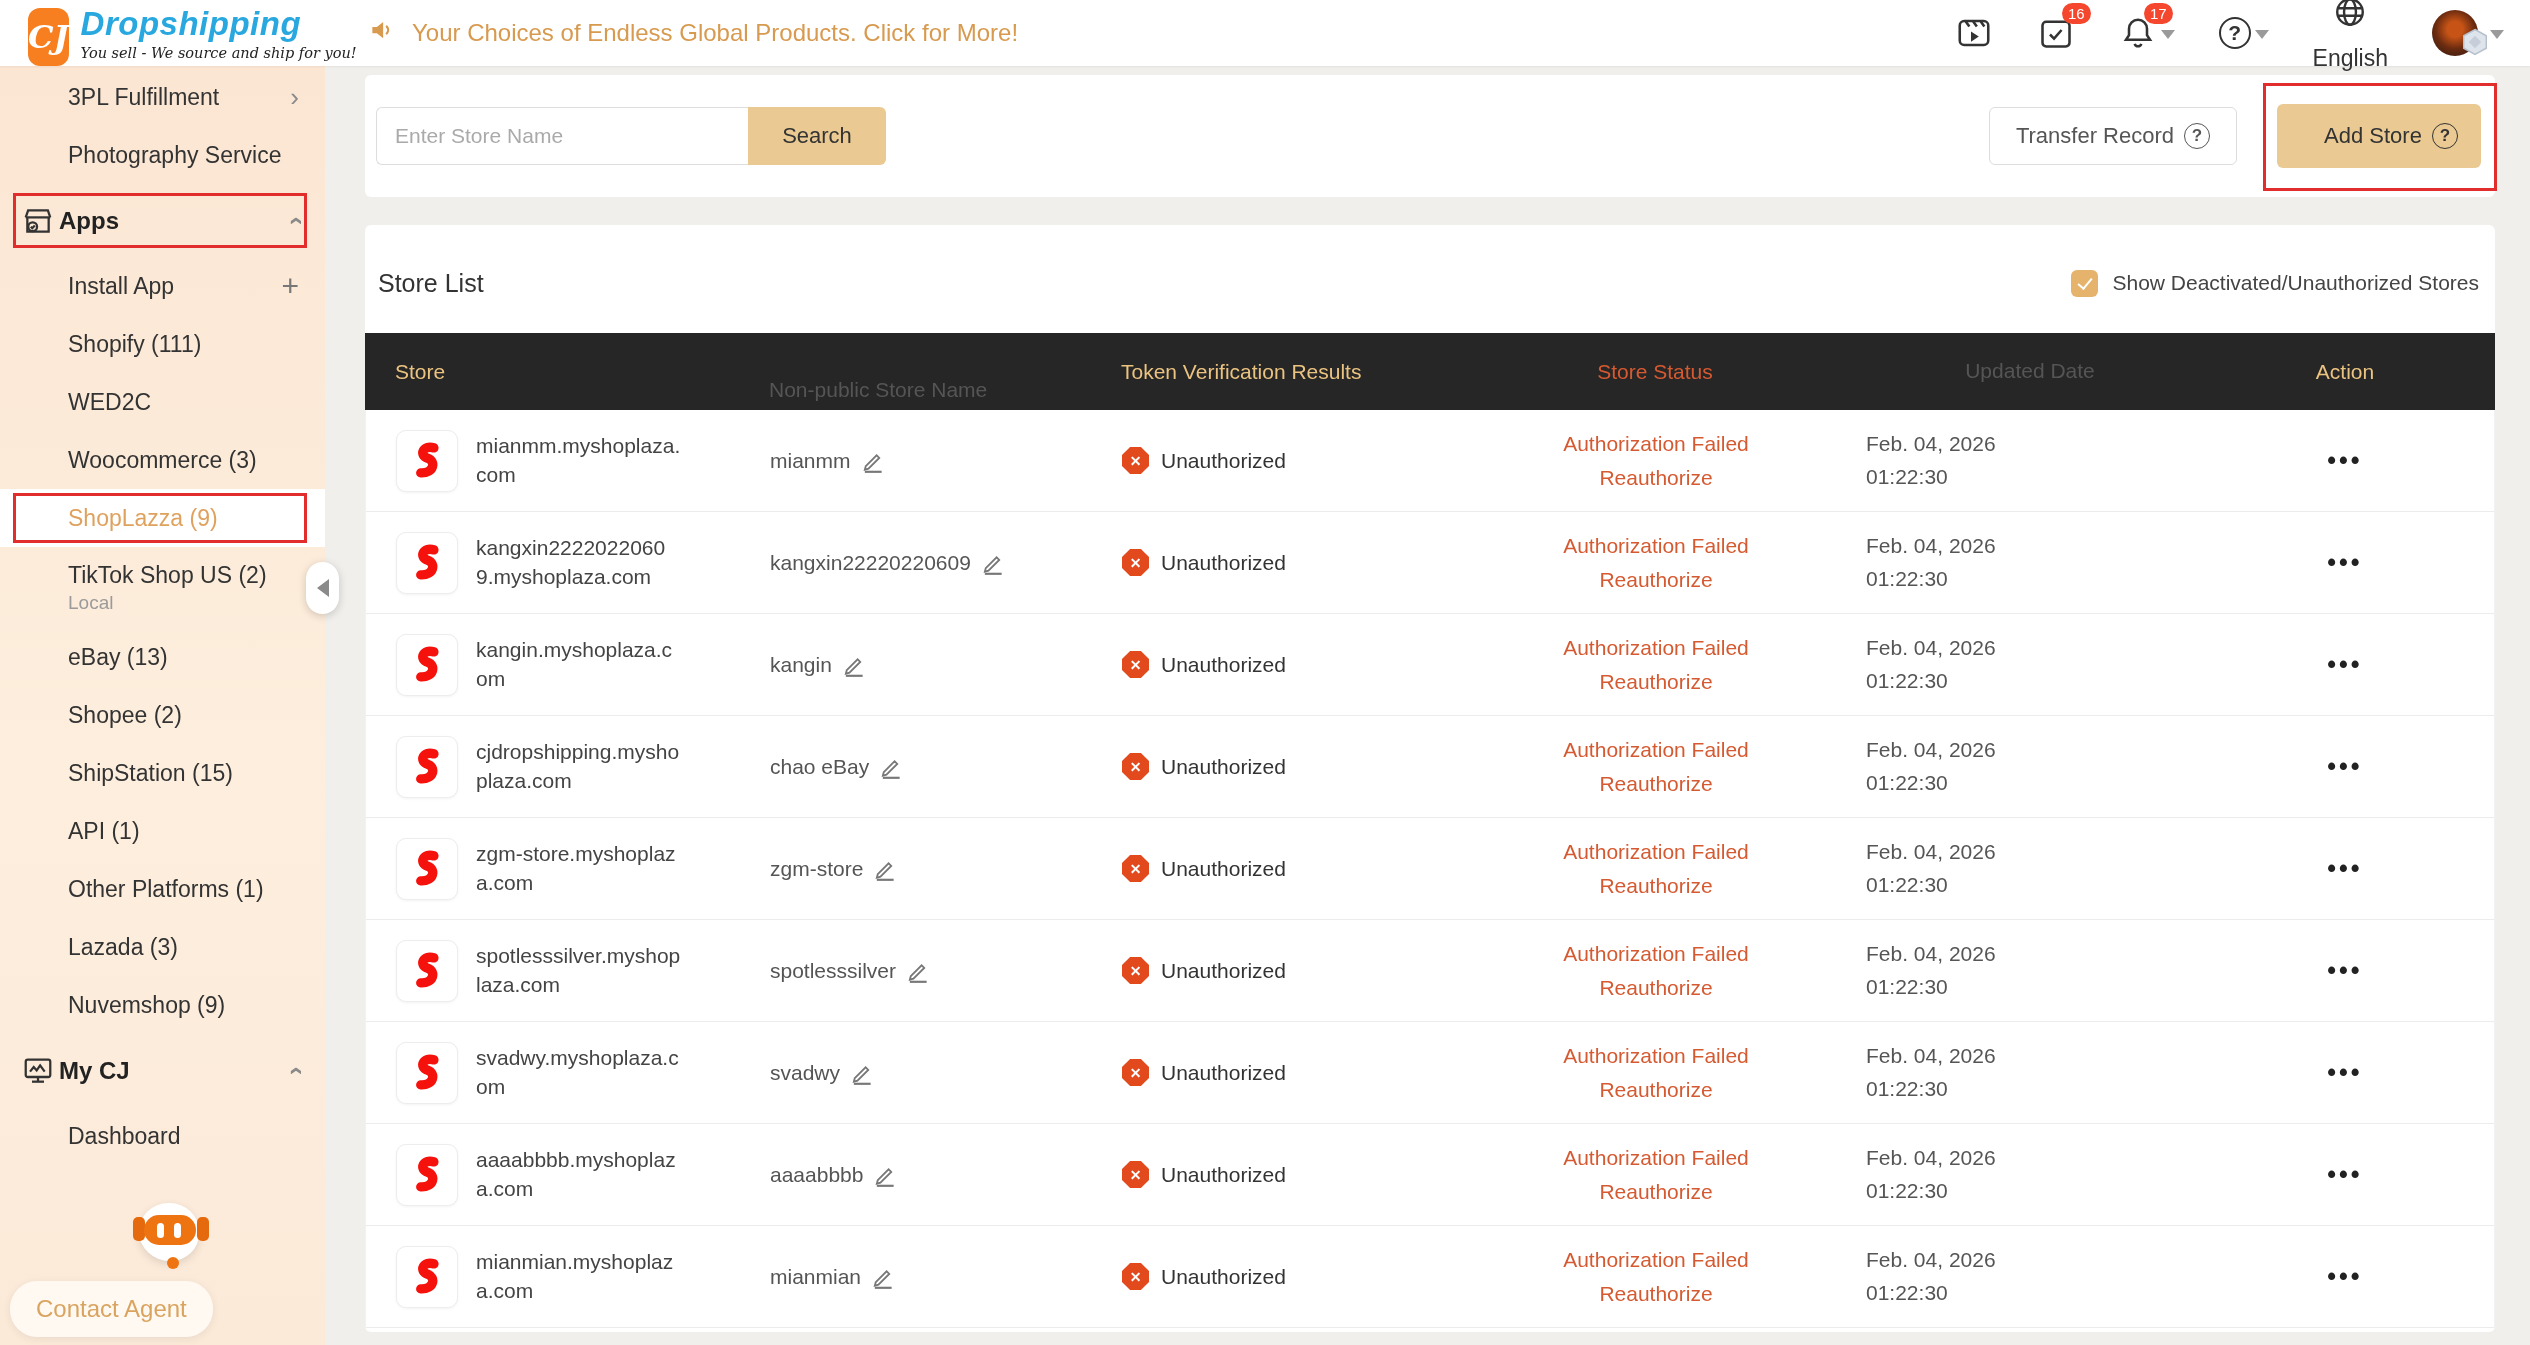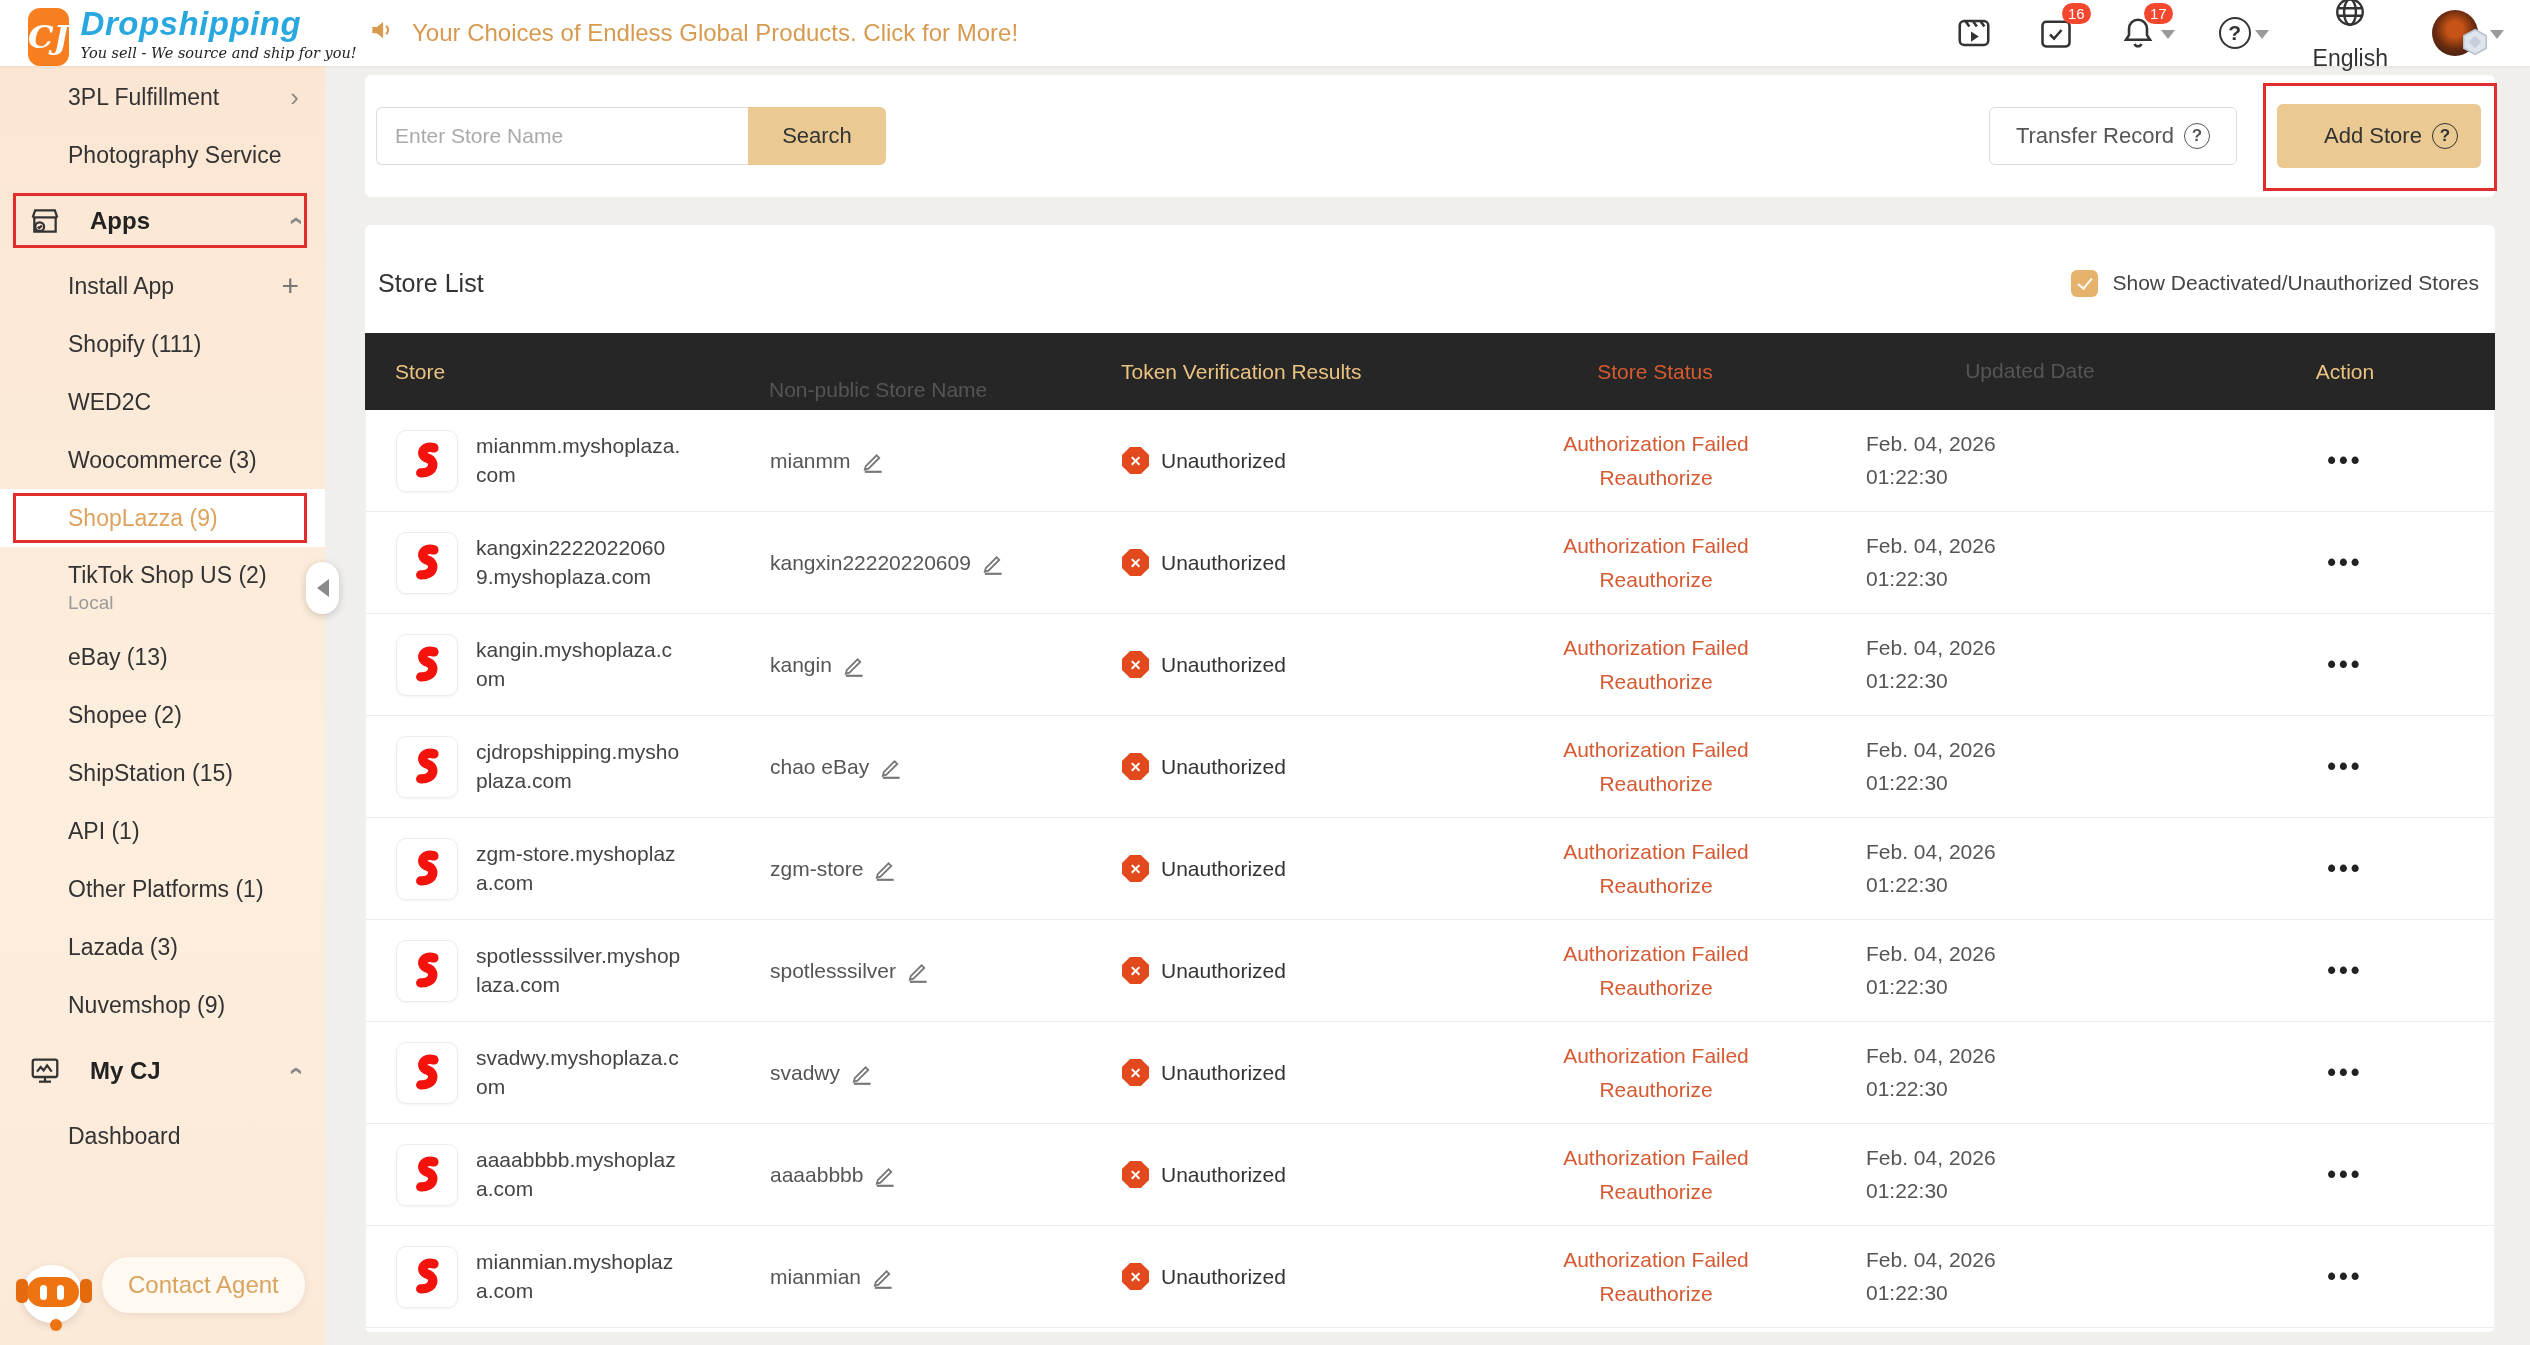--- a/index.html
+++ b/index.html
@@ -31,34 +31,34 @@
   .avatar{width:46px;height:46px;border-radius:50%;background:radial-gradient(circle at 50% 42%,#c75416 0 22%,#6b2b10 55%,#2a1810 100%);}
   .hexbadge{margin-left:-18px;margin-top:22px;}
 
   
   .body-row{flex:1;display:flex;position:relative;min-height:0;}
 
   
   .sidebar{width:325px;flex:0 0 325px;background:linear-gradient(180deg,#fbe6d3,#fdeedd 55%,#fcead9);position:relative;overflow:hidden;}
   #side-nav{padding-top:2px;}
   .side-item,.side-section{position:relative;display:flex;align-items:center;padding:0 26px 0 68px;height:58px;font-size:23px;color:#333;cursor:pointer;}
-  .side-section{height:73px;font-weight:bold;color:#222;padding-left:28px;gap:28px;font-size:24px;}
+  .side-section{height:73px;font-weight:bold;color:#222;padding-left:21px;gap:4px;font-size:24px;}
   .side-item.has-sub{height:81px;flex-direction:column;align-items:flex-start;justify-content:center;}
   .side-item .lbl{white-space:nowrap;}
   .side-item .sub{font-size:19px;color:#9b9b9b;margin-top:3px;}
   .side-item.active{background:#fff;color:var(--active_item_text);}
   .trail{margin-left:auto;color:#8a8a8a;font-size:26px;line-height:1;}
   .trail.up{transform:rotate(-90deg);}
   .trail.plus{font-size:30px;font-weight:300;color:#777;}
   .annotated::after{content:"";position:absolute;left:13px;right:18px;top:4px;bottom:4px;border:3px solid var(--annotation_red);pointer-events:none;}
   .side-section.annotated::after{top:9px;bottom:9px;}
   .sicon{display:flex;align-items:center;}
   .collapse-handle{position:absolute;left:306px;top:496px;width:33px;height:52px;background:#fff;border-radius:17px;box-shadow:0 2px 8px rgba(0,0,0,.18);display:flex;align-items:center;justify-content:center;cursor:pointer;z-index:6;}
   .collapse-handle .tri{width:0;height:0;border:9px solid transparent;border-right:12px solid #8a8a8a;margin-left:-8px;}
-  .contact{position:absolute;left:10px;bottom:8px;display:flex;align-items:flex-start;gap:6px;}
+  .contact{position:absolute;left:10px;bottom:8px;display:flex;align-items:flex-end;gap:6px;flex-direction:column;}
   .robot{position:relative;width:86px;height:80px;}
   .robot .bubble{position:absolute;left:12px;top:8px;width:60px;height:58px;background:#fff;border-radius:50% 50% 48% 52%;box-shadow:0 3px 8px rgba(0,0,0,.12);}
   .robot .visor{position:absolute;left:17px;top:20px;width:52px;height:30px;background:#EE7311;border-radius:15px;}
   .robot .eye{position:absolute;top:8px;width:7px;height:15px;background:#fff;border-radius:4px;}
   .robot .e1{left:13px;} .robot .e2{left:30px;}
   .robot .ear{position:absolute;top:22px;width:12px;height:24px;background:#E56A0D;border-radius:5px;}
   .robot .r1{left:6px;} .robot .r2{left:70px;}
   .robot .dot{position:absolute;left:40px;top:62px;width:12px;height:12px;background:#EE7311;border-radius:50%;}
   .contact-pill{background:#fff9f2;border-radius:27px;padding:14px 26px;color:#D9A45F;font-size:24px;box-shadow:0 2px 8px rgba(0,0,0,.08);cursor:pointer;white-space:nowrap;}
 

